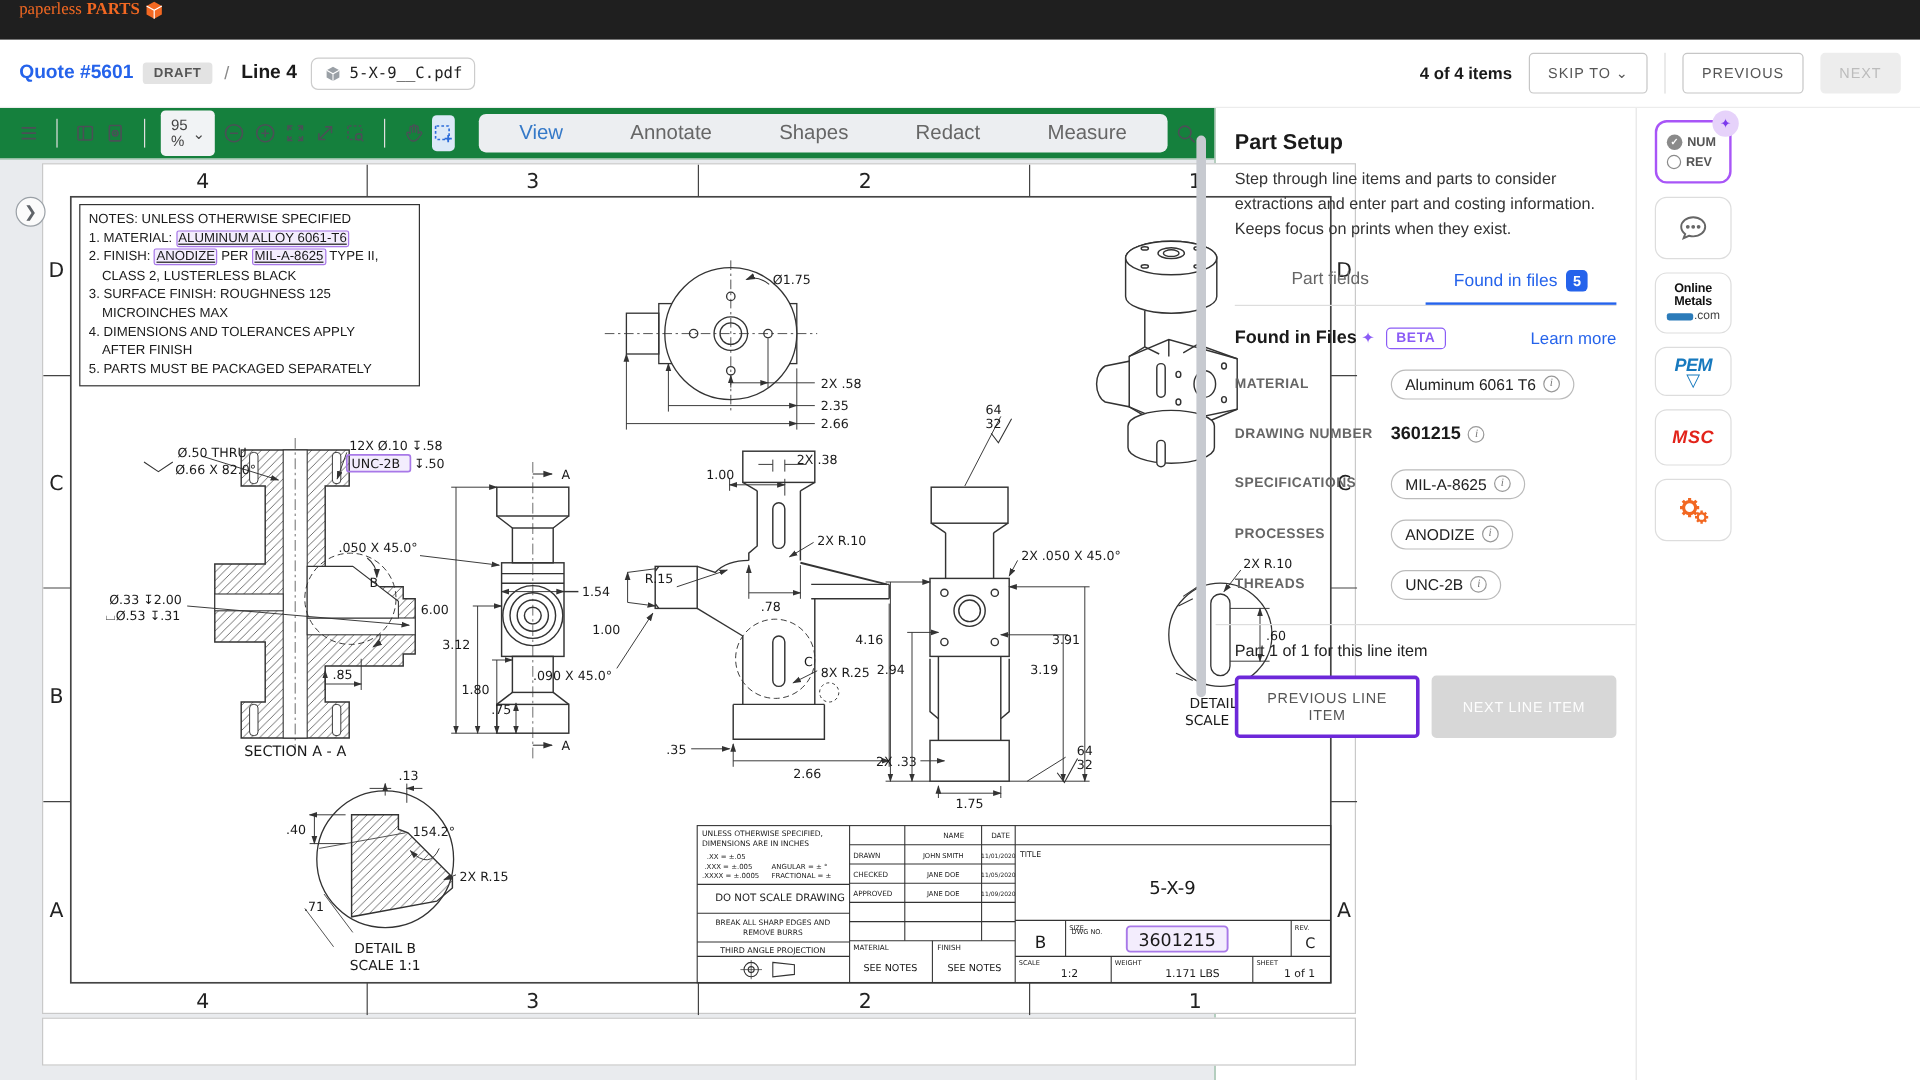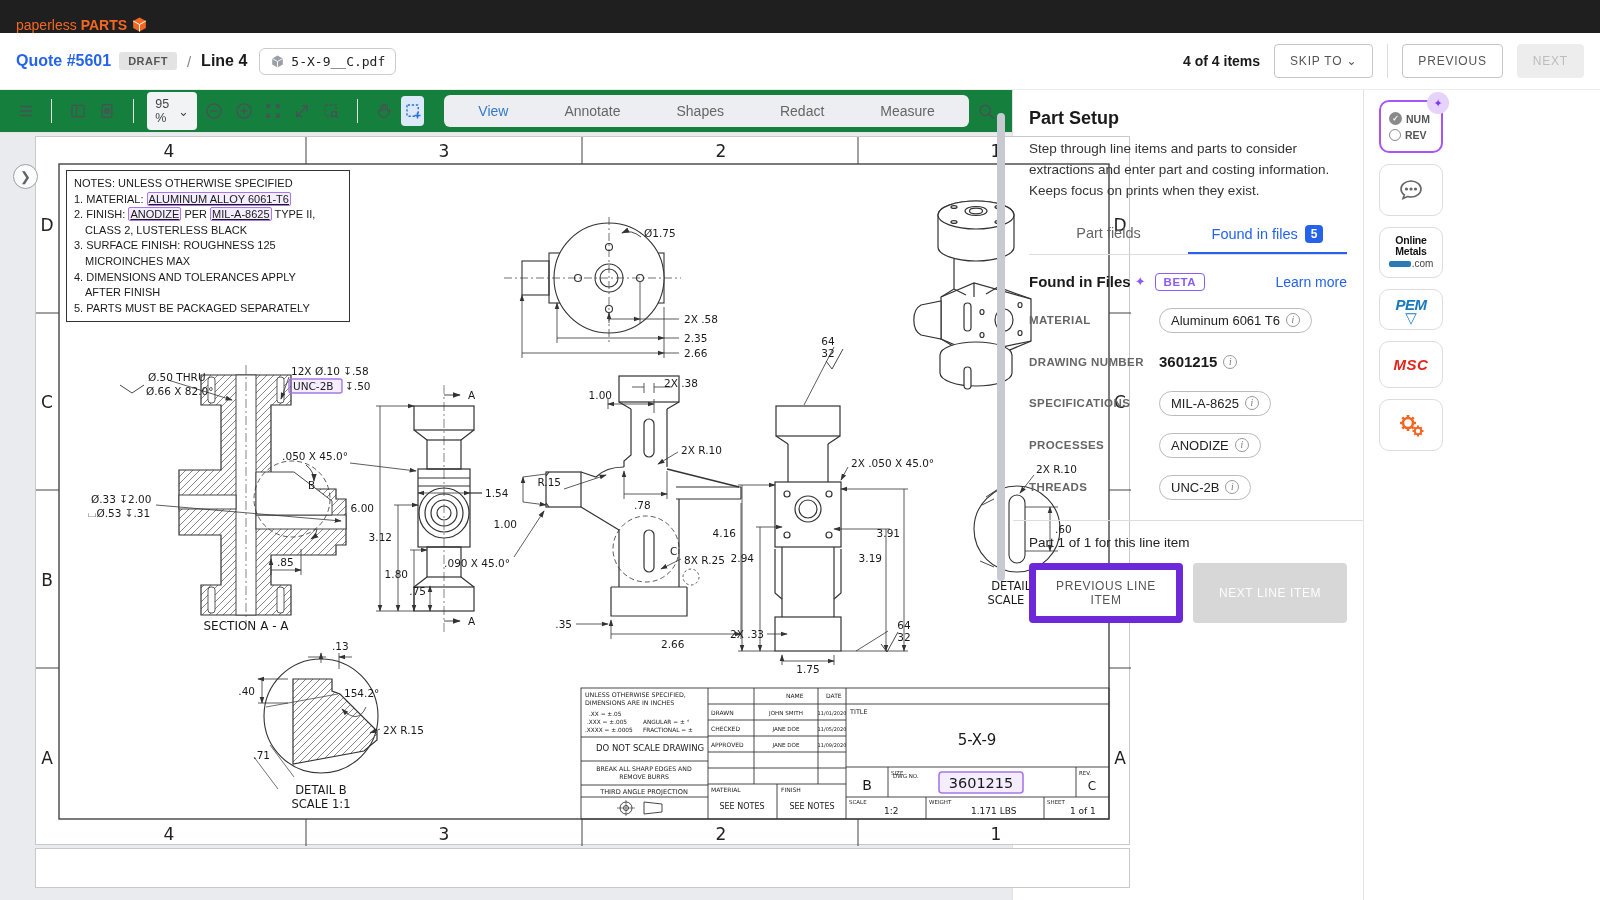--- a/index.html
+++ b/index.html
@@ -1,20 +1,20 @@
 <!DOCTYPE html>
 <html><head>
 <meta charset="utf-8">
 <style>
   * { box-sizing: border-box; margin: 0; padding: 0; }
   html,body { width:1600px; height:900px; overflow:hidden; background:#fff;
     font-family:"Liberation Sans", sans-serif; color:#222; }
 
   
-  .topbar { height:33px; background:#1f1f1f; display:flex; align-items:flex-end; padding:0 16px; }
+  .topbar { height:33px; background:#1f1f1f; display:flex; align-items:flex-start; padding:0 16px;font-family:Liberation Serif, serif; }
   .brand { display:flex; align-items:center; gap:4px; }
   .brand .b1 { color:#f26822; font-size:14px; }
   .brand .b2 { color:#f26822; font-size:14px; font-weight:bold; }
   .topbar-right { margin-left:auto; display:flex; align-items:center; gap:12px; }
   .org { color:#cfcfcf; font-size:12.5px; letter-spacing:.2px; }
   .user { color:#fff; font-size:13px; font-weight:bold; }
   .avatar { width:22px; height:22px; border-radius:50%; background:#3b7de3; color:#fff;
     font-size:10px; font-weight:bold; display:flex; align-items:center; justify-content:center; }
 
   
@@ -39,21 +39,21 @@
   .vtoolbar { height:43px; display:flex; align-items:center; padding:0 14px; border-bottom:1px solid #e4e4e4; gap:6px; }
   .tool { width:30px; height:30px; display:flex; align-items:center; justify-content:center;
     border-radius:4px; color:#4a5056; cursor:pointer; }
   .tool svg { display:block; }
   .tool.active { background:#dce9f8; color:#2b6cd9; }
   .tb-sep { width:1px; height:24px; background:#e0e0e0; margin:0 8px; }
   .zoom-ctl { display:flex; align-items:center; gap:4px; background:#f1f3f5; border-radius:4px;
     padding:5px 8px; font-size:12.5px; color:#444; cursor:pointer; }
   .tab-pill { background:#eceef1; border-radius:6px; display:flex; align-items:center; height:32px;
     margin-left:14px; padding:0 6px; }
-  .vtab { font-size:14px; color:#666; padding:0 28px; cursor:pointer; }
+  .vtab { font-size:17px; color:#666; padding:0 28px; cursor:pointer; }
   .vtab.active { color:#3579c8; }
   .search-tool { margin-left:auto; }
 
   .canvas { position:absolute; left:0; right:0; top:43px; bottom:0; background:#e9ebee; }
   .sheet { position:absolute; left:35px; top:3px; width:1095px; height:709px; background:#fff;
     border:1px solid #c9c9c9; }
   .sheet svg { position:absolute; left:0; top:0; }
   .nextpage { position:absolute; left:35px; top:715px; width:1095px; height:40px; background:#fff;
     border:1px solid #c9c9c9; }
   .vscroll { position:absolute; right:7px; top:23px; width:8px; height:468px; border-radius:4px; background:#c7cad0; }
@@ -87,21 +87,21 @@
   .flabel { font-size:11.5px; font-weight:bold; color:#666; letter-spacing:.4px; }
   .chip { display:inline-flex; align-items:center; gap:6px; border:1px solid #bbb; border-radius:14px;
     padding:4px 11px; font-size:13px; color:#222; justify-self:start; cursor:pointer; }
   .plain-val { display:inline-flex; align-items:center; gap:6px; font-size:15px; font-weight:bold; color:#1a1a1a; }
   .info-i { width:14px; height:14px; border:1px solid #999; border-radius:50%; color:#777;
     font-size:9.5px; display:inline-flex; align-items:center; justify-content:center;
     font-family:"Liberation Serif", serif; font-style:italic; font-weight:normal; }
   .pdivider { height:1px; background:#ddd; margin:20px -16px 0 -16px; }
   .part-counter { margin-top:14px; font-size:13.5px; color:#222; }
   .pbtns { display:flex; gap:10px; margin-top:13px; }
-  .pbtn { border:7px solid #6d28d9; background:#fff; color:#555; font-size:12px; letter-spacing:.6px;
+  .pbtn { border:3px solid #6d28d9; background:#fff; color:#555; font-size:12px; letter-spacing:.6px;
     border-radius:4px; padding:9px 14px; flex:1; font-family:inherit; cursor:pointer; }
   .pbtn.disabled { background:#d7d7d7; border-color:#d7d7d7; color:#fdfdfd; }
 
   
   .rail { width:95px; border-left:1px solid #e5e5e5; display:flex; flex-direction:column;
     align-items:center; padding-top:10px; gap:11px; }
   .card { width:64px; border:1px solid #ddd; border-radius:10px; background:#fff;
     display:flex; flex-direction:column; align-items:center; justify-content:center; cursor:pointer; }
   .card.numrev { border:2px solid #a855f7; padding:8px 0 8px 0; position:relative; align-items:flex-start; }
   .spark-badge { position:absolute; top:-10px; right:-8px; width:22px; height:22px; border-radius:50%;

